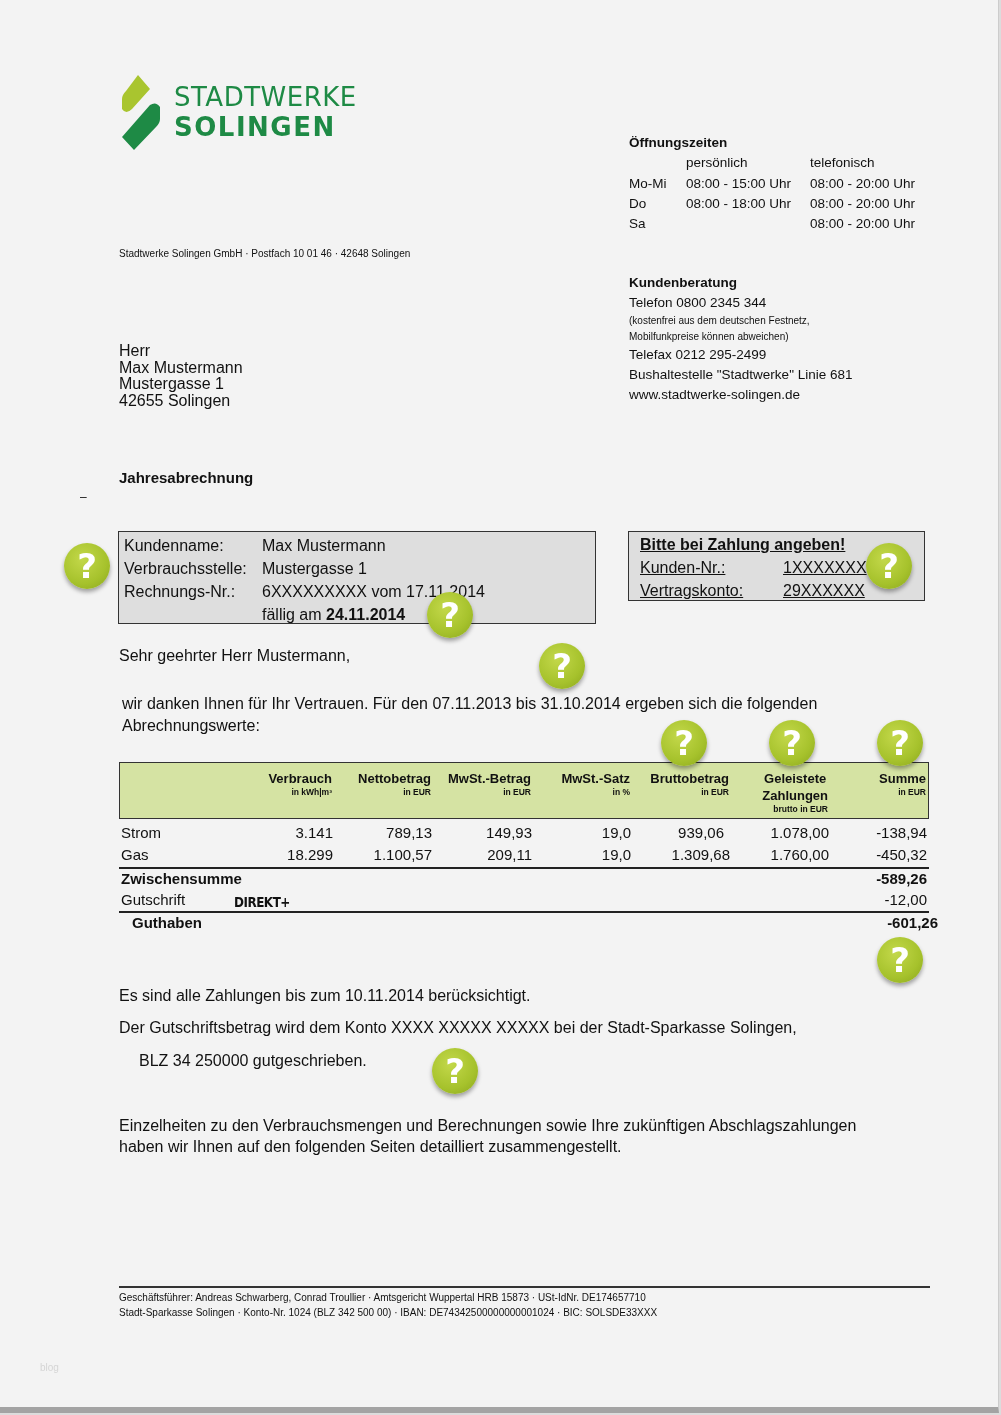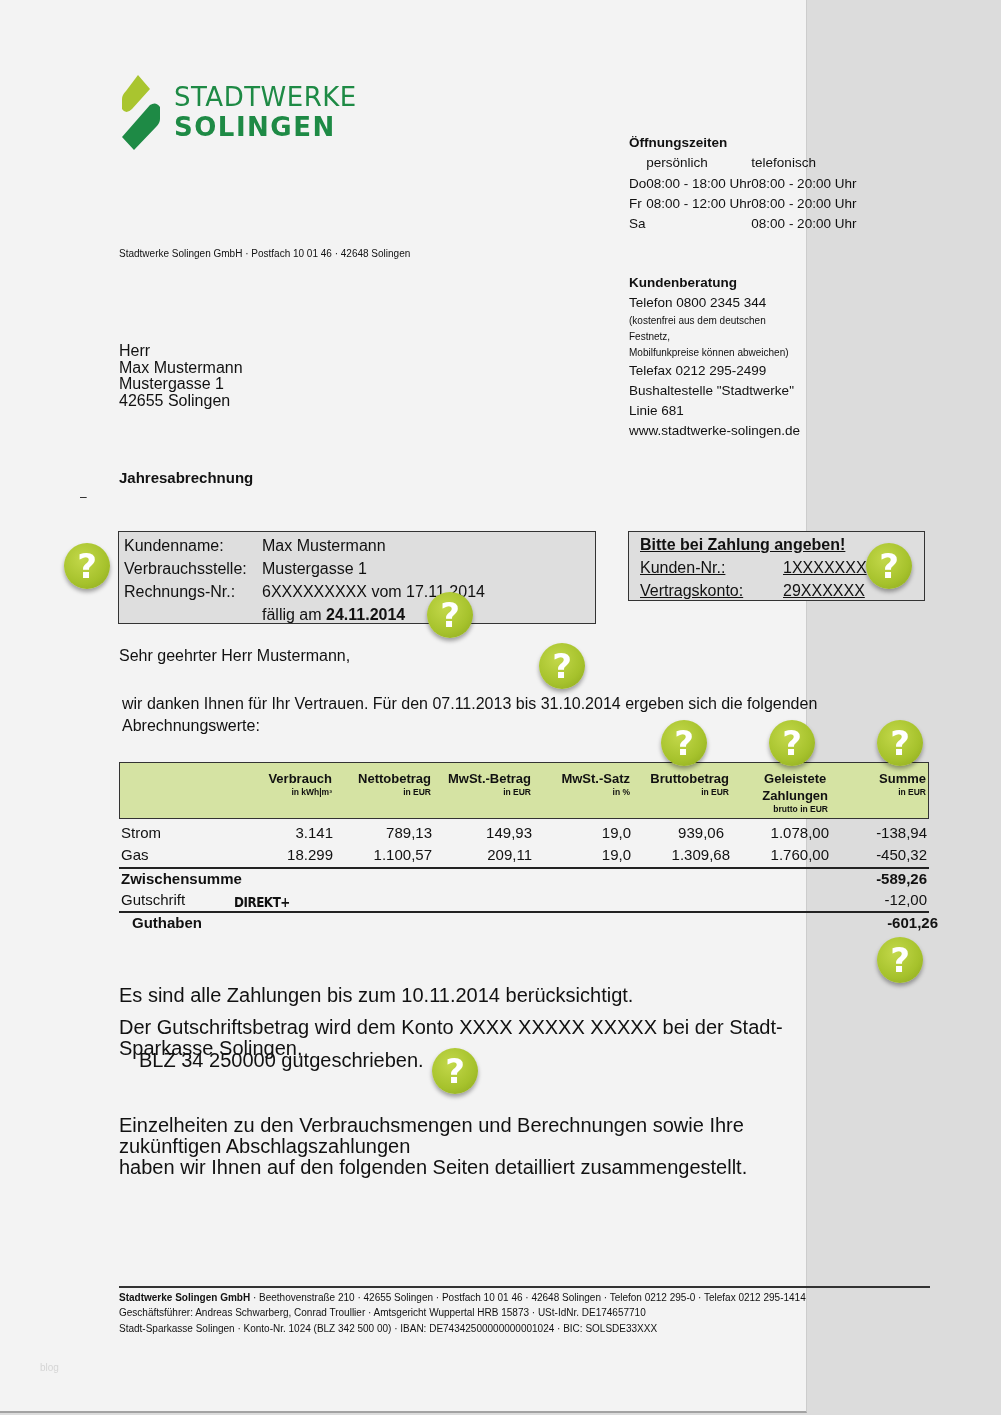--- a/index.html
+++ b/index.html
@@ -1,18 +1,18 @@
 <!DOCTYPE html>
 <html><head>
 <meta charset="utf-8">
 <style>
   * { box-sizing: border-box; margin: 0; padding: 0; }
   html, body { width: 1001px; height: 1415px; background: #dcdcdc; }
   body { font-family: "Liberation Sans", sans-serif; color: #111; position: relative; overflow: hidden; }
-  .page { position: absolute; left: 0; top: 0; width: 807px; height: 1413px; background: #f3f3f3; border-right: 1px solid #ccc; border-bottom: 2px solid #a3a3a3; }
+  .page { position: absolute; left: 0; top: 0; width: 999px; height: 1413px; background: #f3f3f3; border-right: 1px solid #ccc; border-bottom: 6px solid #a3a3a3; }
 
   
   .logo-mark { position: absolute; left: 120px; top: 75px; width: 42px; height: 75px; }
   .logo-text { position: absolute; left: 174px; top: 84px; color: #1e8a45; font-family: "DejaVu Sans", sans-serif; line-height: 1; }
   .logo-text .l1 { font-size: 26px; letter-spacing: 0.5px; }
   .logo-text .l2 { font-size: 26px; font-weight: bold; letter-spacing: 1.5px; margin-top: 4px; }
 
   
   .sender-line { position: absolute; left: 119px; top: 248px; font-size: 10px; }
 
@@ -50,21 +50,21 @@
   
   .tbl-header { position: absolute; left: 119px; top: 762px; width: 810px; height: 57px; background: #d5e3a3; border: 1.5px solid #333; }
   .th { position: absolute; top: 7px; text-align: right; font-weight: bold; font-size: 13px; line-height: 17px; }
   .th .unit { display: block; font-size: 8.5px; line-height: 11px; font-weight: bold; }
   .row-line { position: absolute; left: 119px; font-size: 15px; width: 810px; height: 22px; line-height: 22px; }
   .cell { position: absolute; top: 0; text-align: right; }
   .cell.lft { text-align: left; left: 2px; }
   .hr { position: absolute; left: 119px; width: 810px; height: 1.5px; background: #222; }
   .direkt { position: absolute; left: 115px; top: 2px; font-family: "DejaVu Sans", sans-serif; font-weight: bold; font-size: 12px; letter-spacing: -0.5px; transform: scaleY(1.15); }
 
-  .para { position: absolute; left: 119px; font-size: 20px; line-height: 21px; }
+  .para { position: absolute; left: 119px; font-size: 16px; line-height: 21px; }
 
   
   .help { position: absolute; width: 46px; height: 46px; border-radius: 50%; background: radial-gradient(circle at 40% 35%, #c3d84a 0%, #a6c22c 60%, #8aa51d 100%); box-shadow: 0 3px 4px rgba(0,0,0,0.35); color: #fff; font-weight: bold; font-size: 34px; line-height: 46px; text-align: center; font-family: "DejaVu Sans", sans-serif; cursor: pointer; }
 
   
   .footer-line { position: absolute; left: 119px; top: 1286px; width: 811px; height: 1.5px; background: #333; }
   .footer { position: absolute; left: 119px; top: 1290px; font-size: 10px; line-height: 15.3px; white-space: nowrap; }
   .footer b { font-weight: bold; }
   .watermark { position: absolute; left: 40px; top: 1362px; font-size: 10px; color: #d5d5d5; }
 </style>
@@ -87,27 +87,27 @@
   <div class="hours">
     <div class="title">Öffnungszeiten</div>
     <table>
       <tbody>
           <tr>
         <td class="day"></td>
         <td class="p">persönlich</td>
         <td>telefonisch</td>
       </tr>
       <tr>
+        <td class="day">Mo-Mi</td>
+        <td class="p">08:00 - 15:00 Uhr</td>
+        <td>08:00 - 20:00 Uhr</td>
+      </tr>
+      <tr>
         <td class="day">Do</td>
         <td class="p">08:00 - 18:00 Uhr</td>
-        <td>08:00 - 20:00 Uhr</td>
-      </tr>
-      <tr>
-        <td class="day">Fr</td>
-        <td class="p">08:00 - 12:00 Uhr</td>
         <td>08:00 - 20:00 Uhr</td>
       </tr>
       <tr>
         <td class="day">Sa</td>
         <td class="p"></td>
         <td>08:00 - 20:00 Uhr</td>
       </tr>
     </tbody>
       </table>
   </div>
@@ -250,19 +250,18 @@
   <div class="help" style="left:866px; top:543px;">?</div>
   <div class="help" style="left:539px; top:643px;">?</div>
   <div class="help" style="left:661px; top:720px;">?</div>
   <div class="help" style="left:769px; top:720px;">?</div>
   <div class="help" style="left:877px; top:720px;">?</div>
   <div class="help" style="left:877px; top:937px;">?</div>
   <div class="help" style="left:432px; top:1048px;">?</div>
 
   <div class="footer-line"></div>
   <div class="footer">
-    <div><b>Stadtwerke Solingen GmbH</b><span> · Beethovenstraße 210 · 42655 Solingen · Postfach 10 01 46 · 42648 Solingen · Telefon 0212 295-0 · Telefax 0212 295-1414</span></div>
     <div>Geschäftsführer: Andreas Schwarberg, Conrad Troullier · Amtsgericht Wuppertal HRB 15873 · USt-IdNr. DE174657710</div>
     <div>Stadt-Sparkasse Solingen · Konto-Nr. 1024 (BLZ 342 500 00) · IBAN: DE74342500000000001024 · BIC: SOLSDE33XXX</div>
   </div>
 
   <div class="watermark">blog</div>
 </div>
 
 </body></html>

